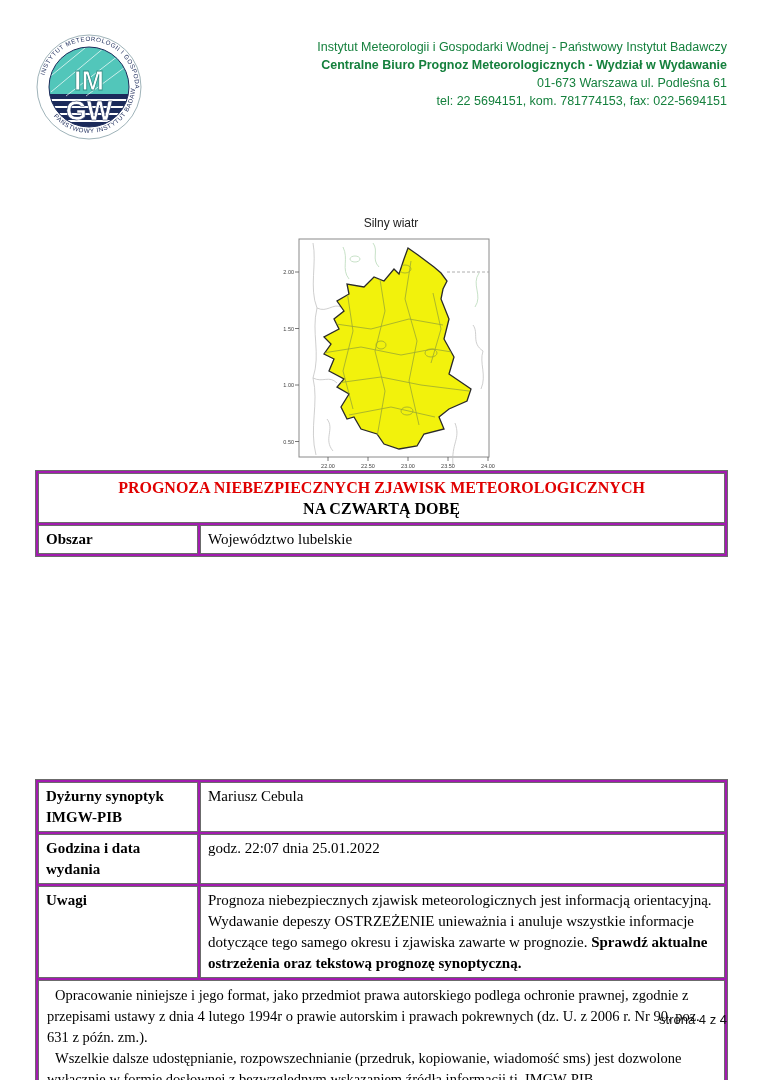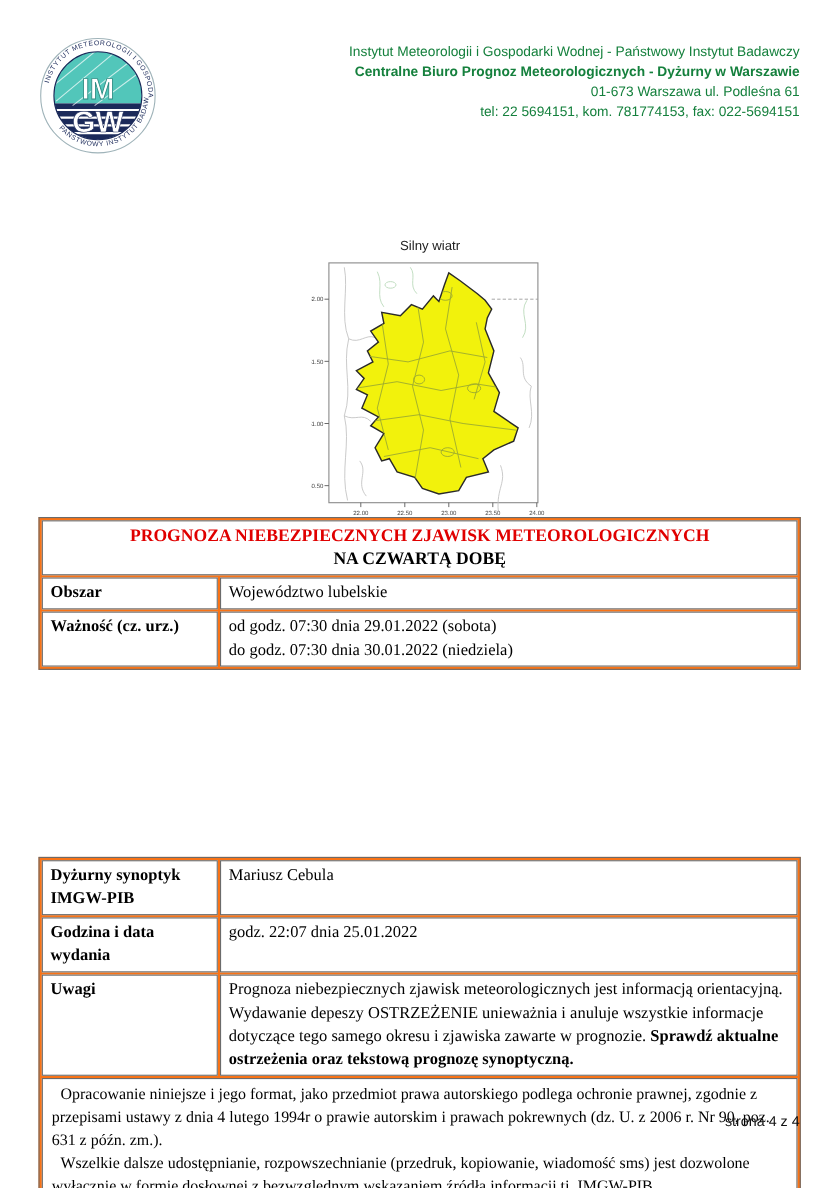--- a/index.html
+++ b/index.html
@@ -20,21 +20,21 @@
   
   .map-block { position:absolute; left:283px; top:216px; width:216px; }
   .map-title {
     text-align:center; font-family:"Liberation Sans", sans-serif;
     font-size:12px; color:#222; margin-bottom:3px;
   }
   
   .doc-table {
     position:absolute; left:35px; width:693px;
     border-collapse:separate; border-spacing:2px;
-    border:1px solid #6b6b6b; background:#f97316;
+    border:1px solid #6b6b6b; background:#a21caf;
     font-family:"Liberation Serif", serif; font-size:15px;
   }
   .doc-table td {
     border:1px solid #6b6b6b; padding:3px 7px; vertical-align:top;
     line-height:21px; background:#fff;
   }
   .doc-table td.label { width:160px; font-weight:bold; }
   .t-forecast { top:470px; }
   .t-issue { top:779px; }
   .table-title { text-align:center; font-weight:bold; font-size:16px; line-height:21px; padding:4px 6px; }
@@ -88,21 +88,21 @@
       </text>
       <text font-family="Liberation Sans, sans-serif" font-size="6.2" fill="#1B2A5A" letter-spacing="0.6">
         <textPath href="#ringBottom" startOffset="22%">PAŃSTWOWY INSTYTUT BADAWCZY</textPath>
       </text>
       <circle cx="53" cy="53" r="40" fill="none" stroke="#1B2A5A" stroke-width="1"></circle>
     </svg>
   </div>
 
   <div class="header-text">
     <div>Instytut Meteorologii i Gospodarki Wodnej - Państwowy Instytut Badawczy</div>
-    <div class="bold">Centralne Biuro Prognoz Meteorologicznych - Dyżurny w Warszawie</div>
+    <div class="bold">Centralne Biuro Prognoz Meteorologicznych - Wydział w Wydawanie</div>
     <div>01-673 Warszawa ul. Podleśna 61</div>
     <div>tel: 22 5694151, kom. 781774153, fax: 022-5694151</div>
   </div>
 
   <div class="map-block">
     <div class="map-title">Silny wiatr</div>
     <svg width="216" height="240" viewBox="0 0 216 240">
       <defs>
         <clipPath id="regionClip">
           <polygon points="125,15 135,22 151,34 158,40 164,48 160,56 158,66 166,86 161,106 171,124 166,141 188,156 184,168 166,176 156,184 161,196 141,201 134,213 116,216 101,211 94,201 78,196 71,184 64,186 58,174 66,161 54,154 61,146 46,138 51,126 41,121 48,111 41,104 56,96 51,86 61,78 54,68 66,61 64,51 81,54 91,44 101,48 111,36 116,41 121,26"></polygon>
@@ -174,27 +174,20 @@
         <tr>
       <td colspan="2" class="table-title">
         <span class="red">PROGNOZA NIEBEZPIECZNYCH ZJAWISK METEOROLOGICZNYCH</span>
         <span class="black">NA CZWARTĄ DOBĘ</span>
       </td>
     </tr>
     <tr>
       <td class="label">Obszar</td>
       <td>Województwo lubelskie</td>
     </tr>
-    <tr>
-      <td class="label">Ważność (cz. urz.)</td>
-      <td>
-        <div>od godz. 07:30 dnia 29.01.2022 (sobota)</div>
-        <div>do godz. 07:30 dnia 30.01.2022 (niedziela)</div>
-      </td>
-    </tr>
   </tbody>
     </table>
 
   <table class="doc-table t-issue">
     <tbody>
         <tr>
       <td class="label">Dyżurny synoptyk IMGW-PIB</td>
       <td>Mariusz Cebula</td>
     </tr>
     <tr>

